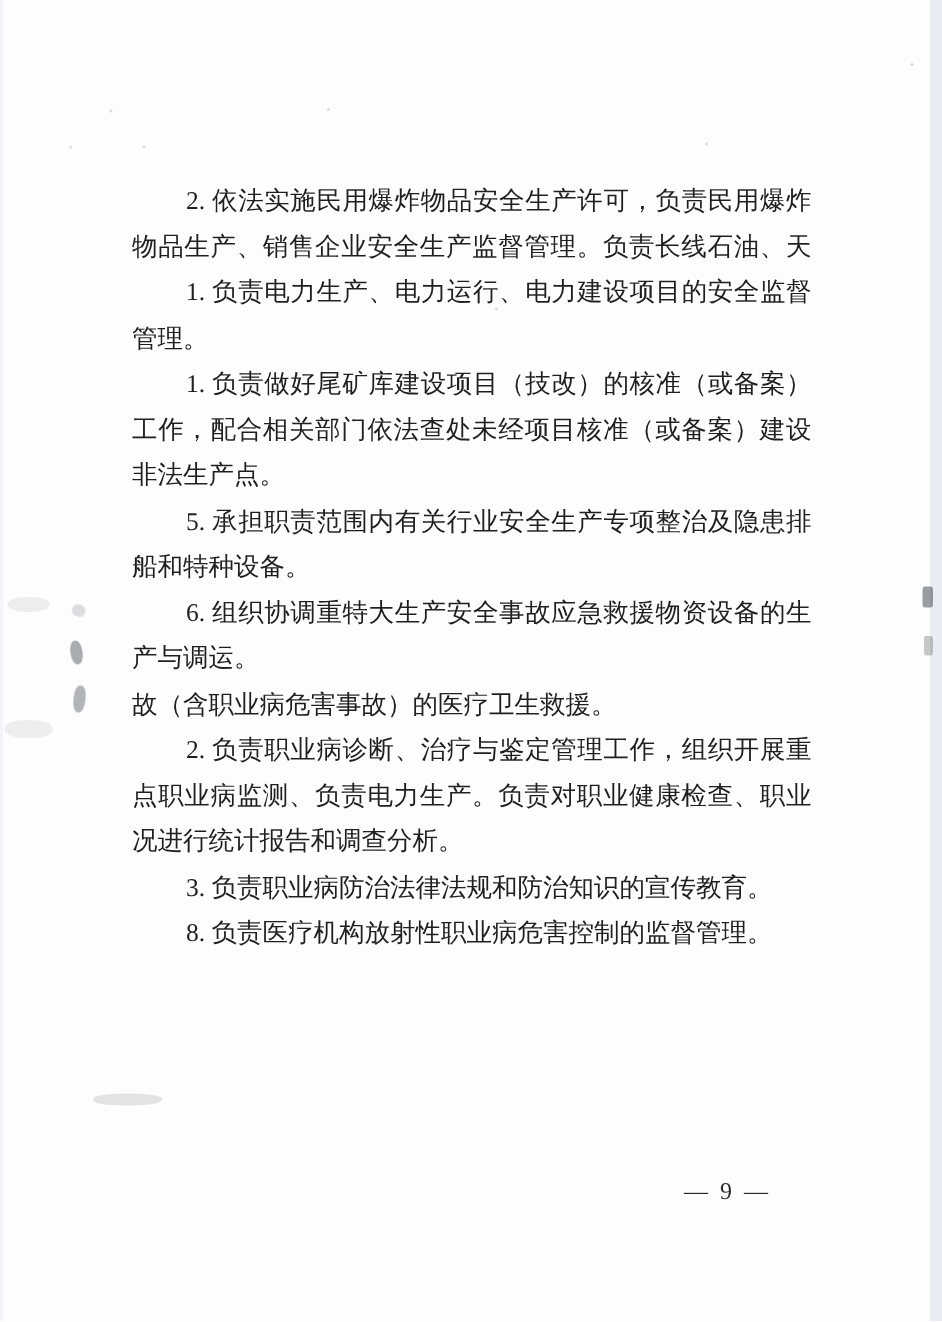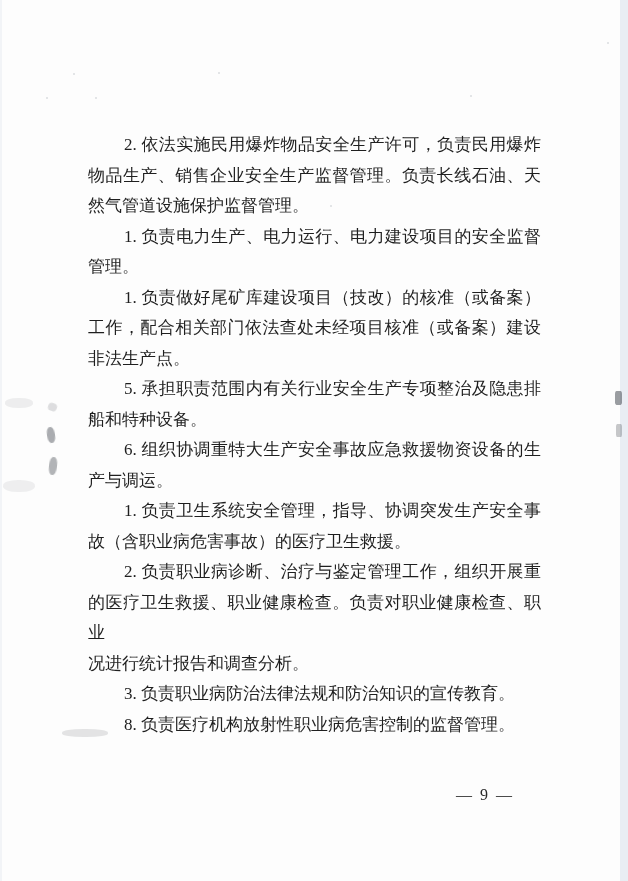--- a/index.html
+++ b/index.html
@@ -26,21 +26,21 @@
   .edge-left {
     position: absolute;
     top: 0; left: 0;
     width: 2px; height: 881px;
     background: #f2f4f7;
   }
   
   .content {
     position: absolute;
     left: 88px;
-    top: 130px;
+    top: 119px;
     width: 453px;
     font-size: 17px;
     line-height: 30.5px;
     text-align: justify;
     letter-spacing: 0;
   }
   .para { margin: 0; }
   .para.heading { font-weight: bold; }
   .line { min-height: 30.5px; }
   .line.first { text-indent: 36px; }
@@ -91,46 +91,44 @@
 
 <div class="page">
 
   <div class="edge-left"></div>
   <div class="edge-right"></div>
 
   <div class="content">
       <div class="para body">
         <div class="line first fill">2. 依法实施民用爆炸物品安全生产许可，负责民用爆炸</div>
         <div class="line fill">物品生产、销售企业安全生产监督管理。负责长线石油、天</div>
-        <div class="line">然气管道设施保护监督管理。</div>
       </div>
       <div class="para body">
         <div class="line first fill">1. 负责电力生产、电力运行、电力建设项目的安全监督</div>
         <div class="line">管理。</div>
       </div>
       <div class="para body">
         <div class="line first fill">1. 负责做好尾矿库建设项目（技改）的核准（或备案）</div>
         <div class="line fill">工作，配合相关部门依法查处未经项目核准（或备案）建设</div>
         <div class="line">非法生产点。</div>
       </div>
       <div class="para body">
         <div class="line first fill">5. 承担职责范围内有关行业安全生产专项整治及隐患排</div>
         <div class="line">船和特种设备。</div>
       </div>
       <div class="para body">
         <div class="line first fill">6. 组织协调重特大生产安全事故应急救援物资设备的生</div>
         <div class="line">产与调运。</div>
       </div>
       <div class="para body">
-        <div class="line first fill">1. 负责卫生系统安全管理，指导、协调突发生产安全事</div>
         <div class="line">故（含职业病危害事故）的医疗卫生救援。</div>
       </div>
       <div class="para body">
         <div class="line first fill">2. 负责职业病诊断、治疗与鉴定管理工作，组织开展重</div>
-        <div class="line fill">的医疗卫生救援、职业健康检查。负责对职业健康检查、职业</div>
+        <div class="line fill">点职业病监测、负责电力生产。负责对职业健康检查、职业</div>
         <div class="line">况进行统计报告和调查分析。</div>
       </div>
       <div class="para body">
         <div class="line first">3. 负责职业病防治法律法规和防治知识的宣传教育。</div>
       </div>
       <div class="para body">
         <div class="line first">8. 负责医疗机构放射性职业病危害控制的监督管理。</div>
       </div>
     </div>
 

